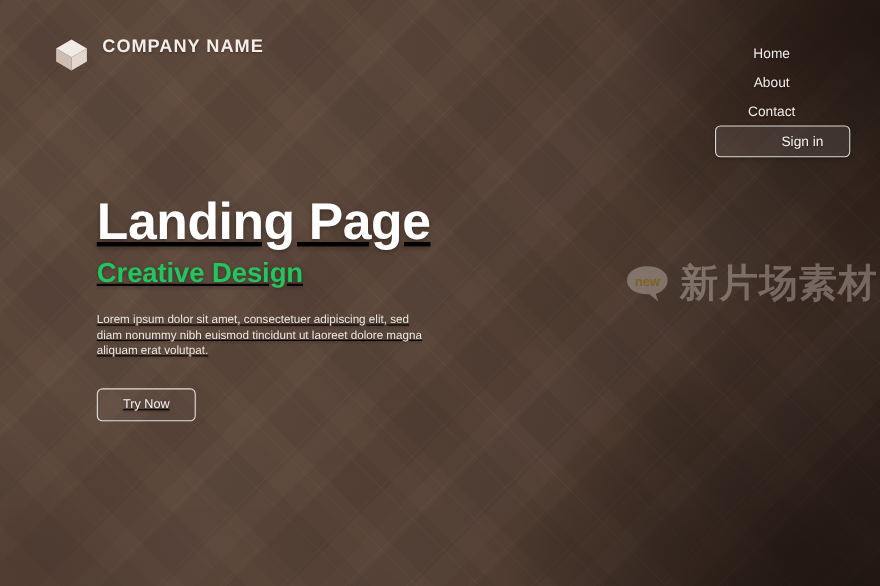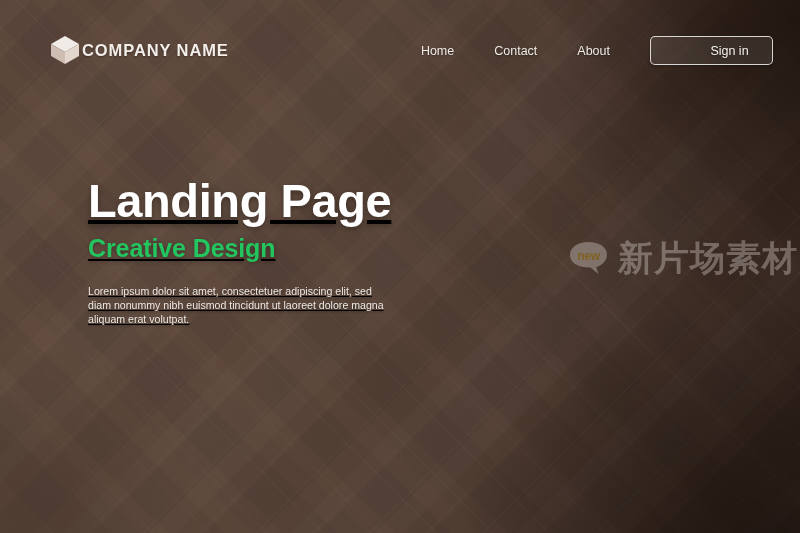--- a/index.html
+++ b/index.html
@@ -108,38 +108,40 @@
     position: absolute;
     left: 0; right: 0; top: 0;
     height: 100px;
     z-index: 6;
   }
   .logo-group {
     position: absolute;
     left: 48px;
     top: 33px;
     display: flex;
-    align-items: center;
+    align-items: flex-start;
+    gap: 11px;
   }
   .logo-cube { width: 34px; height: 34px; display: block; }
   .logo-text {
     color: #f3eeea;
     font-size: 16.5px;
     font-weight: bold;
     letter-spacing: 0.9px;
     white-space: nowrap;
     text-shadow: 0 1px 2px rgba(0,0,0,0.35);
   }
   .nav {
     position: absolute;
     right: 27px;
     top: 36px;
     display: flex;
     align-items: center;
     gap: 0;
+    flex-direction: column;
   }
   .nav-link {
     color: #f0ebe7;
     font-size: 12.5px;
     text-decoration: none;
     padding: 6px 20px;
     white-space: nowrap;
     text-shadow: 0 1px 2px rgba(0,0,0,0.4);
   }
   .signin-btn {
@@ -277,32 +279,33 @@
           <polygon points="17,3 31,11 17,19 3,11" fill="#f0ebe6"></polygon>
           <polygon points="3,11 17,19 17,31 3,23" fill="#cdbdb2"></polygon>
           <polygon points="31,11 17,19 17,31 31,23" fill="#e2d6cd"></polygon>
         </svg>
       </span>
       <span class="logo-text">COMPANY NAME</span>
     </div>
 
     <div class="nav">
       <a class="nav-link" href="#">Home</a>
+      <a class="nav-link" href="#">About</a>
       <a class="nav-link" href="#">Contact</a>
-      <a class="nav-link" href="#">About</a>
       <div class="signin-btn">Sign in</div>
     </div>
 
   </div>
 
   <div class="hero">
     <h1 class="hero-title">Landing Page</h1>
     <div class="hero-subtitle">Creative Design</div>
     <p class="hero-text">Lorem ipsum dolor sit amet, consectetuer adipiscing elit, sed diam nonummy nibh euismod tincidunt ut laoreet dolore magna aliquam erat volutpat.</p>
     <div class="cta-row">
+      <div class="cta-btn cta-primary">Try Now</div>
     </div>
   </div>
 
   <div class="watermark">
     <div class="wm-badge">
       <svg viewBox="0 0 41 34" width="41" height="34" xmlns="http://www.w3.org/2000/svg">
         <path d="M20.5 1 C31 1 39 6.2 39 13.8 C39 19.4 34.6 24.2 28.2 26.3 L30.5 33 L22.4 26.5 C21.8 26.55 21.2 26.6 20.5 26.6 C10 26.6 2 21.4 2 13.8 C2 6.2 10 1 20.5 1 Z" fill="#efe9e4"></path>
       </svg>
       <div class="wm-badge-text">new</div>
     </div>

